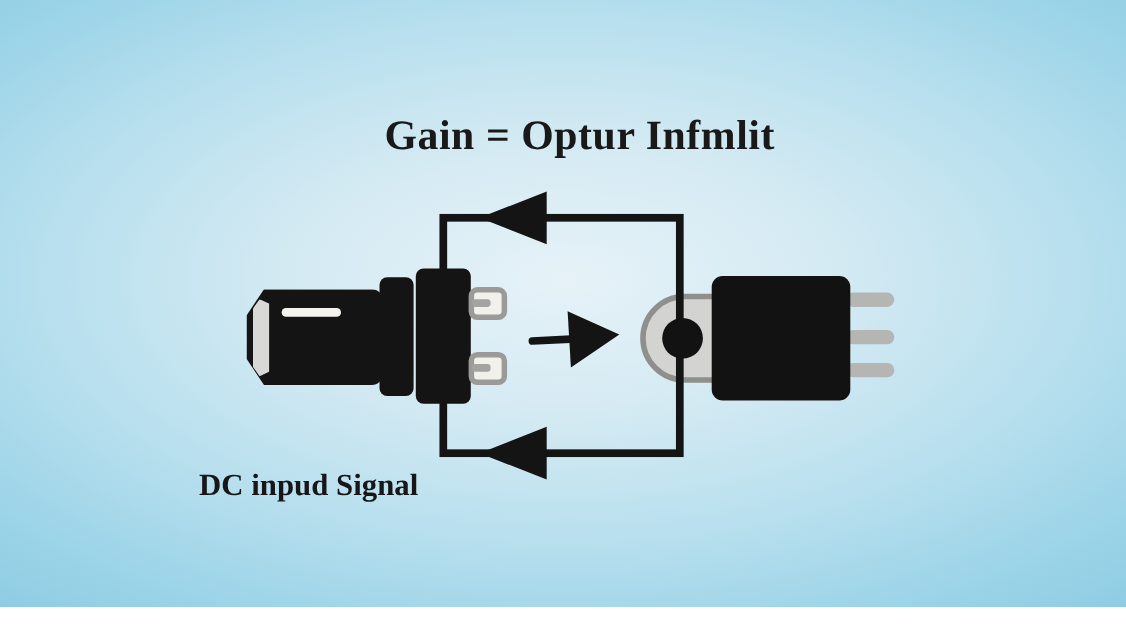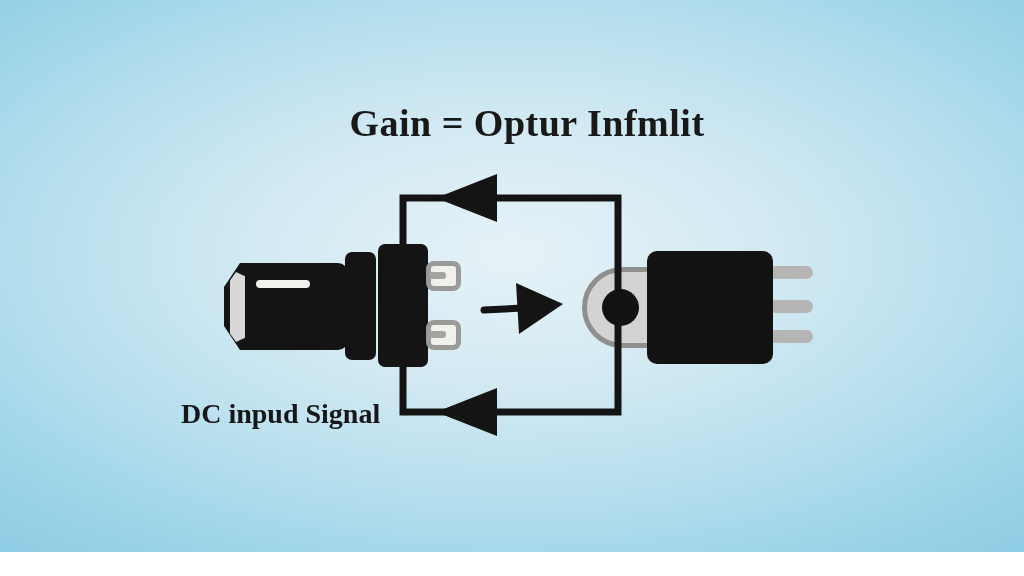--- a/index.html
+++ b/index.html
@@ -18,20 +18,21 @@
     text-align:center;
     font-size:38px; font-weight:bold;
     letter-spacing:0.5px;
     color:#191919;
   }
   .label{
     position:absolute;
     font-size:28px; font-weight:bold;
     color:#17171a;
     white-space:nowrap;
+    margin-top:28px;
   }
   .label-input{ left:181px; top:398px; }
   .label-output{ left:628px; top:402px; }
 
   .wires{ position:absolute; left:0; top:0; z-index:4; }
 
   
   .plug-body{
     position:absolute; z-index:2;
     left:224px; top:263px; width:124px; height:87px;

